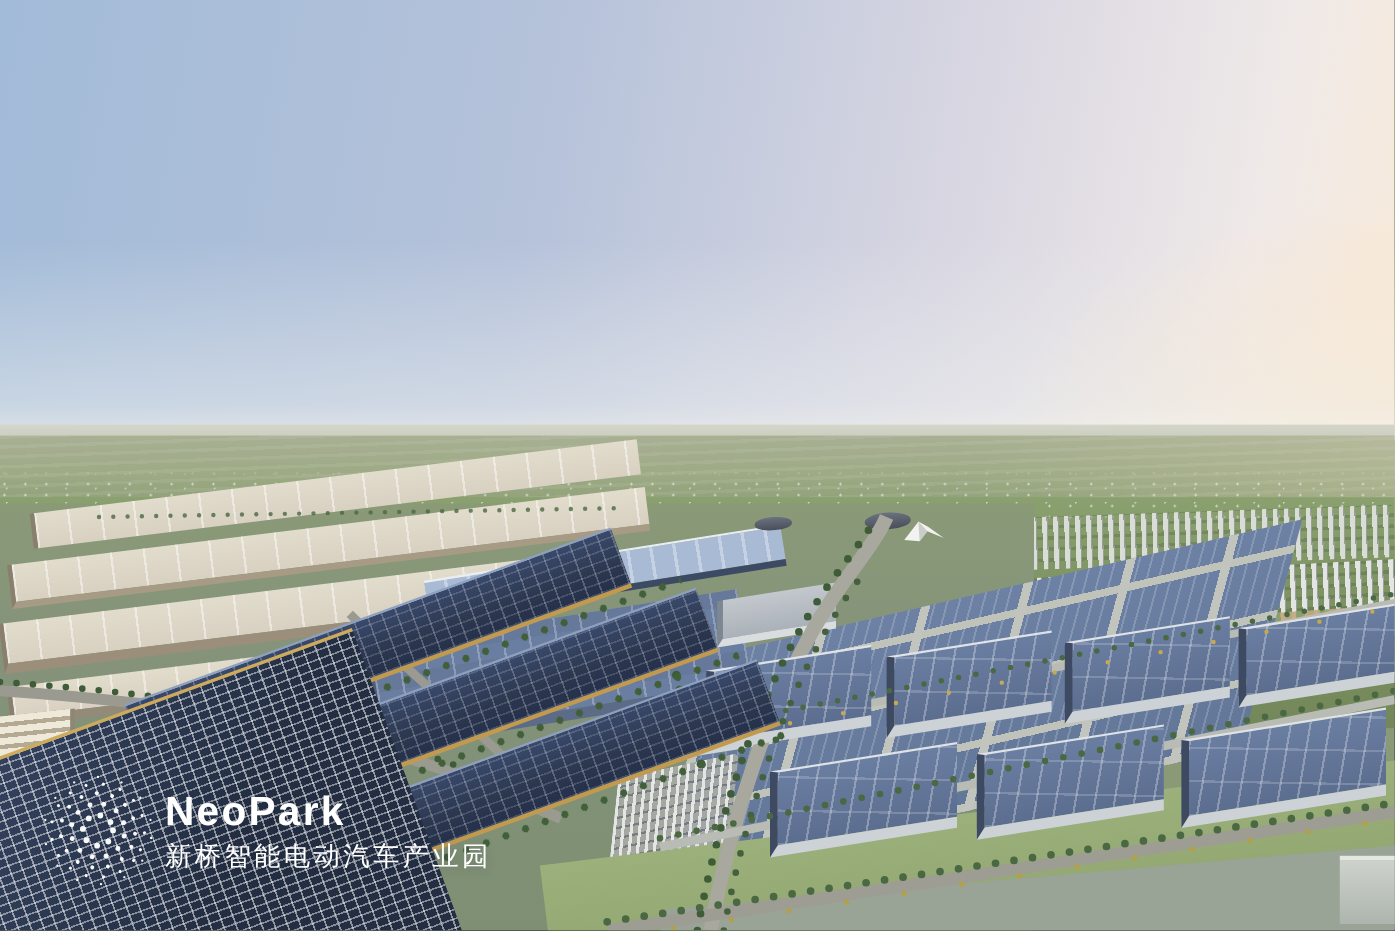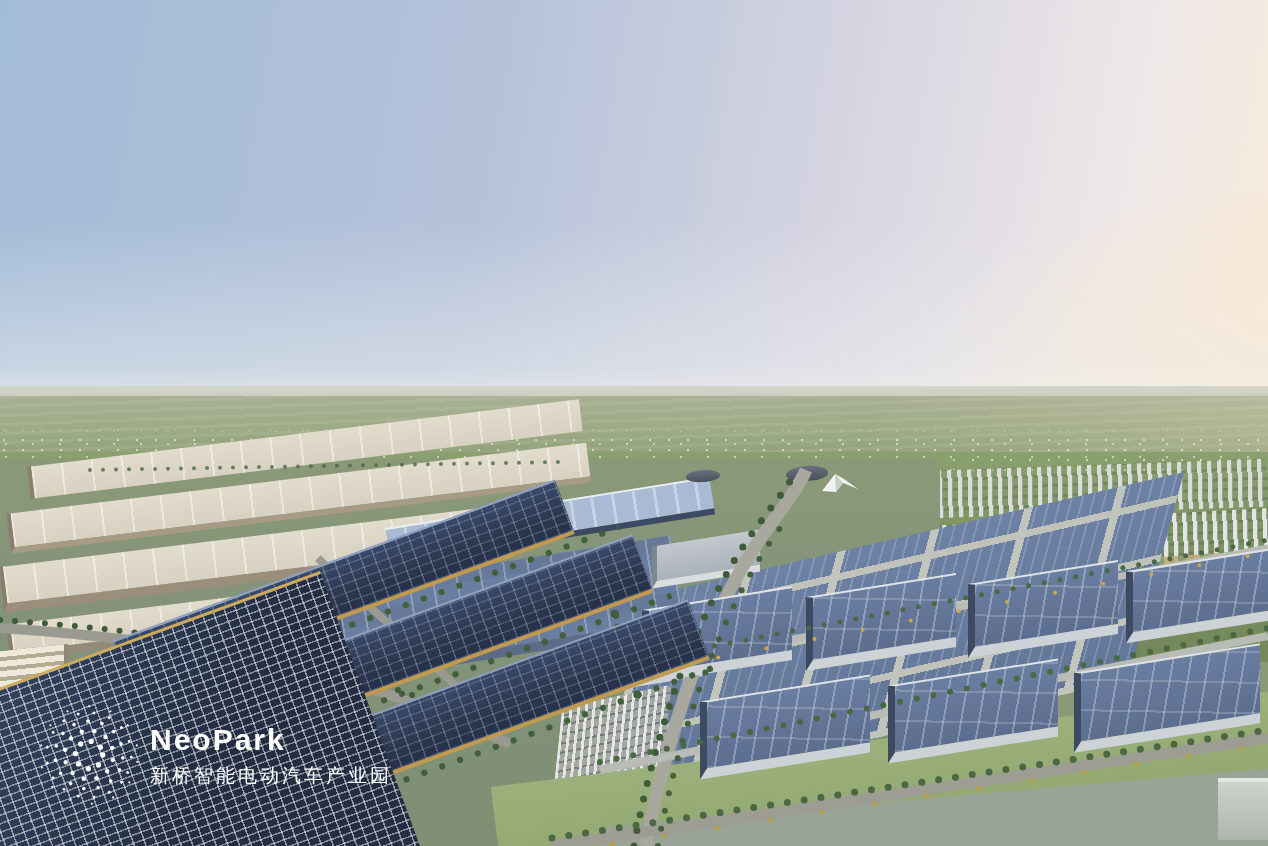--- a/index.html
+++ b/index.html
@@ -179,22 +179,22 @@
       repeating-linear-gradient(0deg,rgba(255,255,255,.45) 0 1.5px,transparent 1.5px 8px),
       linear-gradient(135deg,#3a4a6a,#232e42 60%);
     border-top:3px solid #cdaa5c;}
 
   
   .logo{left:36px;top:702px;display:flex;align-items:center;gap:8px;
     color:var(--brand-text,#ffffff);z-index:10;
     text-shadow:0 1px 10px rgba(30,45,70,.25);}
   .logo-mark{width:106px;height:106px;flex:0 0 auto;}
   .logo-text{display:flex;flex-direction:column;}
-  .wordmark{font-size:30px;font-weight:700;letter-spacing:2px;line-height:1;}
-  .subtitle{font-size:19px;font-weight:400;letter-spacing:3px;margin-top:11px;line-height:1;}
+  .wordmark{font-size:37px;font-weight:700;letter-spacing:2px;line-height:1;}
+  .subtitle{font-size:24px;font-weight:400;letter-spacing:3px;margin-top:11px;line-height:1;}
 </style>
 </head>
 <body>
 
 <div class="scene">
 
   <div class="abs sky">
     <div class="abs sun-glow"></div>
   </div>
   <div class="abs haze"></div>

